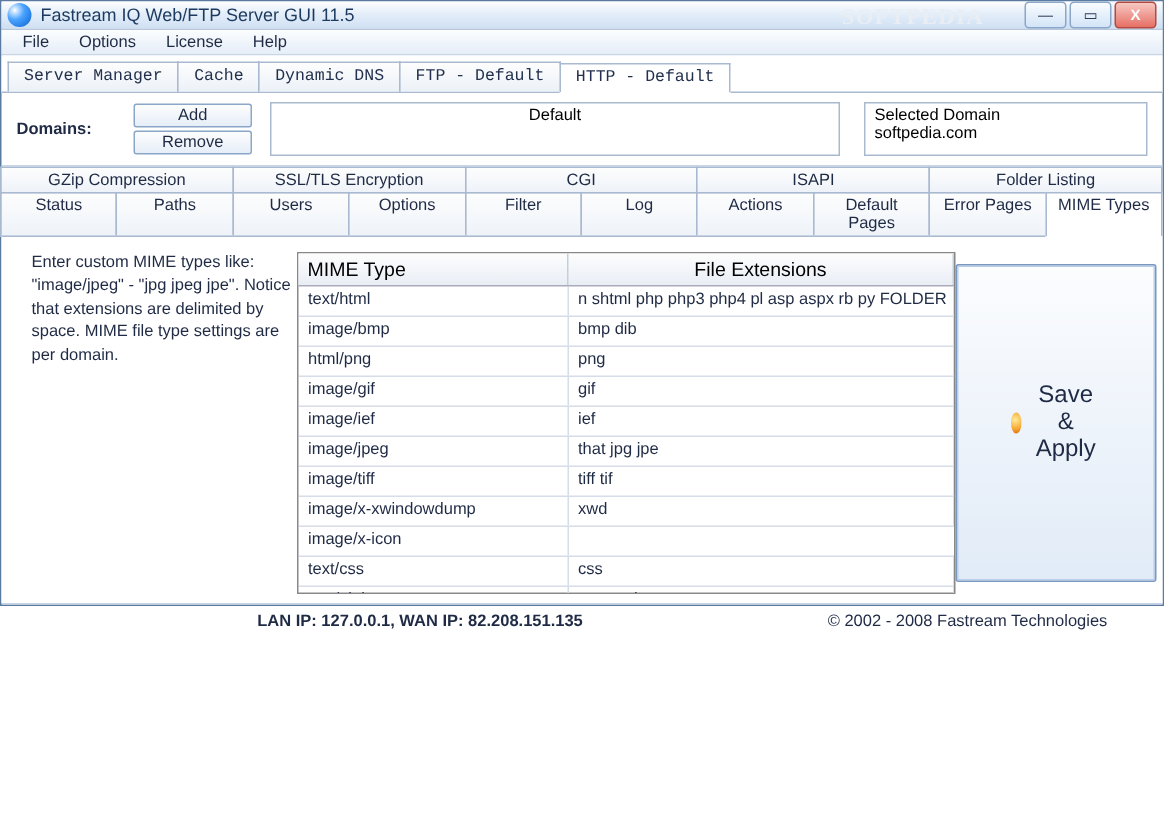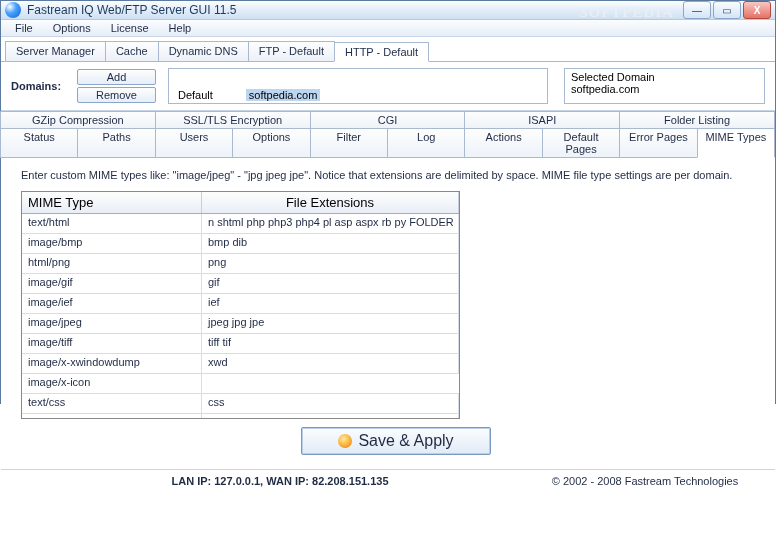--- a/index.html
+++ b/index.html
@@ -4,40 +4,40 @@
 <style>
 * { box-sizing: border-box; margin: 0; padding: 0; }
 body { font-family: Tahoma, sans-serif; font-size: 11px; background: #fff; width: 776px; height: 544px; overflow: hidden; }
 .window { width: 776px; height: 404px; border: 1px solid #5b7aa0; background: #fff; display: flex; flex-direction: column; }
 .titlebar { height: 28px; background: linear-gradient(#fdfefe,#e4eef9 45%,#cfe0f3); display: flex; align-items: center; padding: 0 4px; border-bottom: 1px solid #b8c8dc; }
 .app-icon { width: 16px; height: 16px; background: radial-gradient(circle at 30% 30%, #fff 0%, #4aa3ff 40%, #0a5fd0 100%); border-radius: 50%; margin-right: 6px; }
 .title-text { flex: 1; color: #1c3a5f; font-size: 12px; }
 .winbtns { display: flex; gap: 2px; }
 .winbtn { width: 28px; height: 18px; border: 1px solid #8aa6c8; border-radius: 3px; background: linear-gradient(#f9fcff,#d3e4f7); display: flex; align-items: center; justify-content: center; font-size: 10px; color: #2b3d56; }
 .winbtn.close { background: linear-gradient(#f7c8c2,#e67065); color: #fff; border-color: #b34a42; font-weight: bold; }
-.watermark { position:absolute; top: 4px; right: 102px; font-family: Georgia, serif; font-size: 15px; color: #e9eef4; letter-spacing: 1px; font-weight: bold; }
+.watermark { position:absolute; top: 4px; right: 120px; font-family: Georgia, serif; font-size: 15px; color: #e9eef4; letter-spacing: 1px; font-weight: bold; }
 .menubar { height: 22px; background: linear-gradient(#fbfdff,#e5edf7); display: flex; align-items: center; padding: 0 6px; gap: 4px; border-bottom: 1px solid #c8d5e6; }
 .menuitem { padding: 2px 8px; color: #1f2a44; }
-.toolbar-tabs { display:flex; padding: 4px 4px 0 4px; border-bottom: 1px solid #a9b9cf; background:#fff; gap:0; }
+.toolbar-tabs { display:flex; padding: 4px 4px 0 4px; border-bottom: 1px solid #a9b9cf; background:#fff; gap:0;font-family:Liberation Mono, monospace; }
 .tbtab { border:1px solid #a9b9cf; border-bottom: none; padding: 3px 10px; background: linear-gradient(#fdfdfd,#ecf1f8); color:#22304d; margin-right:-1px; font-size:11px;}
 .tbtab.active { background:#fff; position:relative; top:1px; border-bottom:1px solid #fff; }
 .domain-row { display:flex; align-items:center; padding:6px 10px; gap:6px; border-bottom: 1px solid #c8d5e6;}
 .domain-label { font-weight:bold; color:#1f2a44; width:60px; }
 .dom-btns { display:flex; flex-direction:column; gap:2px; }
-.btn { border:1px solid #8aa6c8; background:linear-gradient(#fdfdfd,#e6eef8); padding:1px 18px; font-size:11px; color:#1f2a44; border-radius:2px; }
-.domain-list { border:1px solid #a9b9cf; width: 380px; height:36px; padding: 2px 6px; display:flex; gap:30px; align-items:flex-end; margin-left:6px; }
+.btn { border:1px solid #8aa6c8; background:linear-gradient(#fdfdfd,#e6eef8); padding:1px 18px; font-size:11px; color:#1f2a44; border-radius:2px;margin-left:12px; }
+.domain-list { border:1px solid #a9b9cf; width: 380px; height:36px; padding: 2px 6px; display:flex; gap:30px; align-items:center; margin-left:6px;flex-direction:column; }
 .dl-item { padding:0 3px; }
 .dl-item.sel { background:#bcd5f1; }
 .selected-box { border:1px solid #a9b9cf; flex:1; height:36px; margin-left:10px; padding:2px 6px; }
 .sub-tabs-wrap { padding: 0 0; }
 .tab-row { display:flex; }
 .tab-row .stab { flex:1; border:1px solid #a9b9cf; padding:2px 4px; text-align:center; background:linear-gradient(#fdfdfd,#eef3f9); color:#1f2a44; font-size:11px; margin-left:-1px;}
 .tab-row .stab.active { background:#fff; border-bottom:1px solid #fff; position:relative; z-index:2;}
 .row2 { margin-top:-1px; }
-.content { flex:1; padding: 10px 4px 6px 20px; border-top:1px solid #a9b9cf; margin-top:-1px; background:#fff; display:flex; flex-direction:column;}
+.content { flex:1; padding: 10px 4px 6px 20px; border-top:1px solid #a9b9cf; margin-top:-1px; background:#fff; display:flex; flex-direction:row;}
 .intro { color:#1f2a44; line-height:1.4; margin-bottom:8px; }
 .grid { border:1px solid #888; width: 439px; }
 .grid-head { display:flex; background:linear-gradient(#fdfdfd,#e9eef6); border-bottom:1px solid #aab; }
 .gh-cell { padding:3px 6px; border-right:1px solid #c5cfdc; font-size:13px;}
 .gh-cell.c1 { width: 180px; }
 .gh-cell.c2 { flex:1;text-align:center; }
 .grid-body { max-height: 204px; overflow-y:scroll; }
 .g-row { display:flex; border-bottom:1px solid #d6dde8; }
 .g-cell { padding:2px 6px; border-right:1px solid #d6dde8; font-size:11px; color:#1f2a44; height:19px; white-space: nowrap; overflow:hidden;}
 .g-cell.c1 { width:180px; }
@@ -141,21 +141,21 @@
           <div class="g-row">
             <div class="g-cell c1">image/gif</div>
             <div class="g-cell c2">gif</div>
           </div>
           <div class="g-row">
             <div class="g-cell c1">image/ief</div>
             <div class="g-cell c2">ief</div>
           </div>
           <div class="g-row">
             <div class="g-cell c1">image/jpeg</div>
-            <div class="g-cell c2">jpeg jpg jpe</div>
+            <div class="g-cell c2">that jpg jpe</div>
           </div>
           <div class="g-row">
             <div class="g-cell c1">image/tiff</div>
             <div class="g-cell c2">tiff tif</div>
           </div>
           <div class="g-row">
             <div class="g-cell c1">image/x-xwindowdump</div>
             <div class="g-cell c2">xwd</div>
           </div>
           <div class="g-row">

